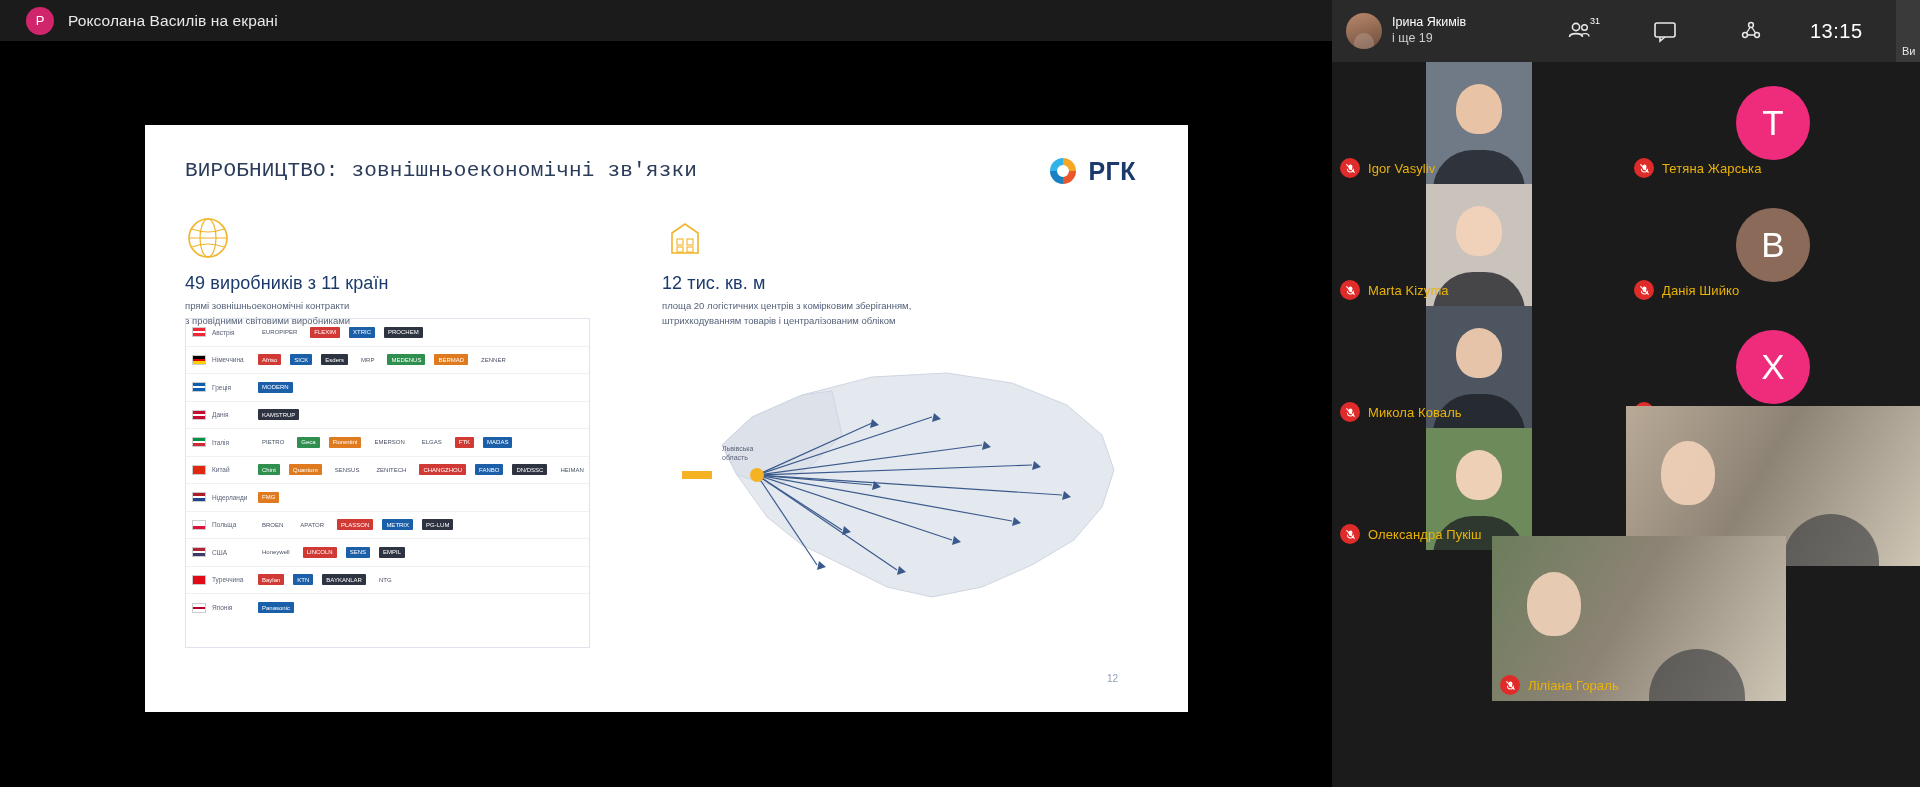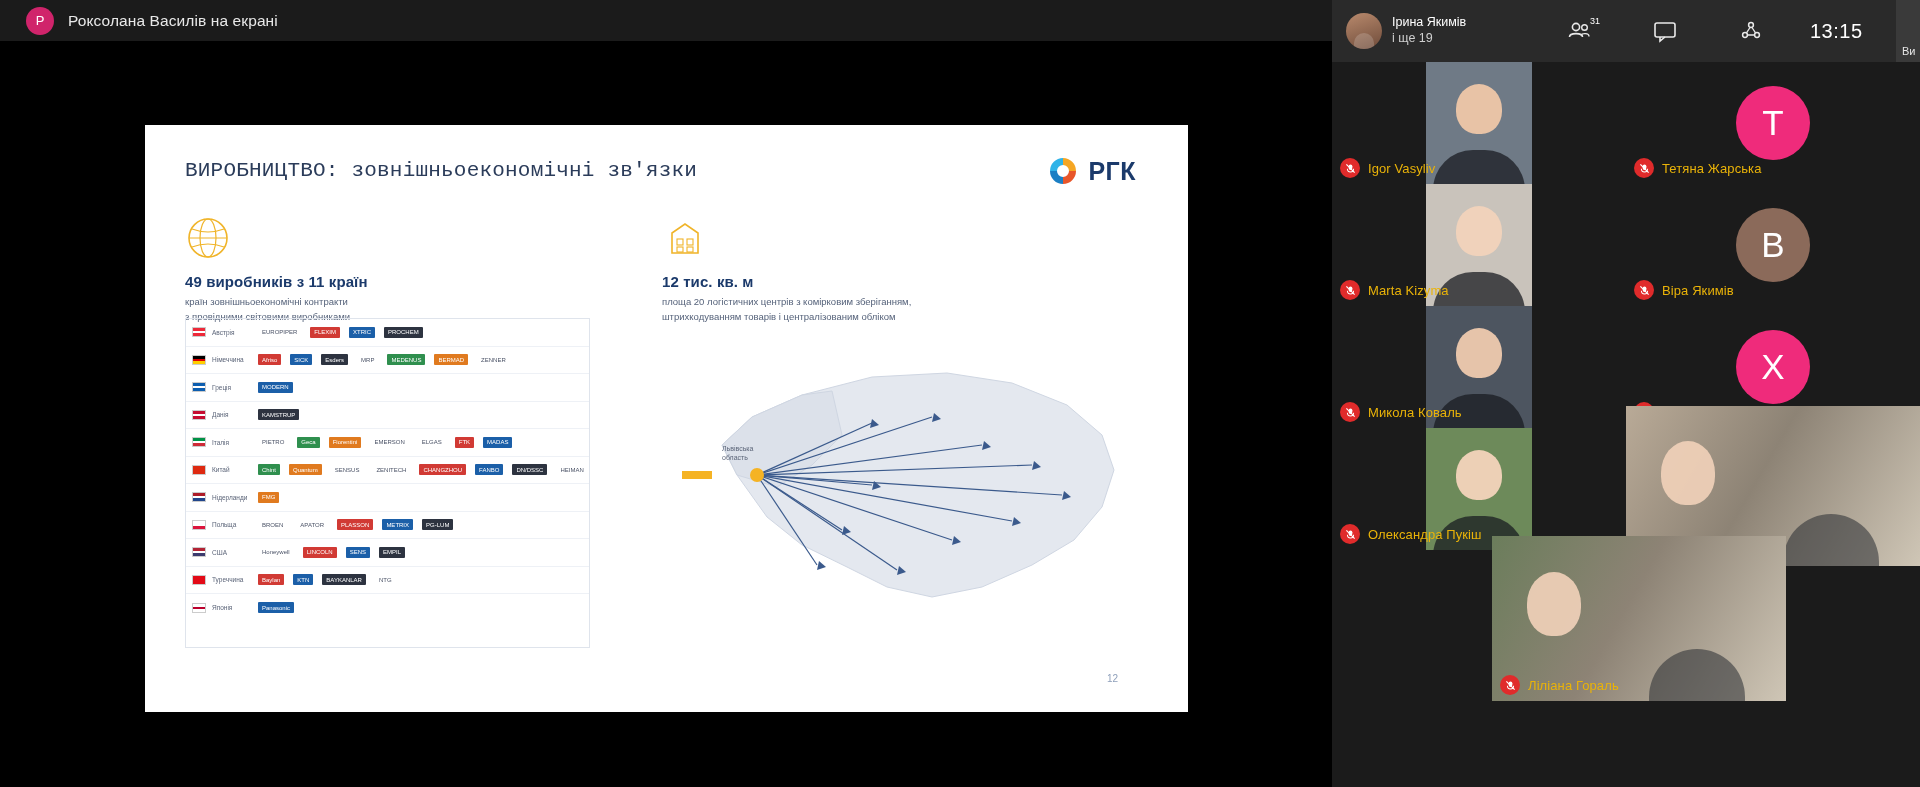--- a/index.html
+++ b/index.html
@@ -74,21 +74,21 @@
   .logo-mark { width: 32px; height: 32px; position: relative; }
   .logo-text {
     font-size: 25px; font-weight: bold; color: #1b3a6b; letter-spacing: .5px;
   }
 
   .stat-row { position: absolute; top: 90px; left: 40px; right: 40px; display: flex; }
   .stat { width: 430px; }
   .stat.second { margin-left: 47px; }
   .stat-icon { width: 46px; height: 46px; margin-bottom: 12px; }
   .stat-num {
-    font-size: 15px; color: #1b3a6b; font-weight: bold; letter-spacing: .1px;
+    font-size: 18px; color: #1b3a6b; font-weight: normal; letter-spacing: .1px;
   }
   .stat-desc {
     font-size: 9.5px; color: #55627a; line-height: 1.55; margin-top: 5px;
   }
 
   .brand-table {
     position: absolute;
     left: 40px; top: 193px;
     width: 405px; height: 330px;
     border: 1px solid #dfe4ec;
@@ -291,21 +291,21 @@
             <div class="stat-icon">
               <svg width="46" height="46" viewBox="0 0 46 46">
                 <circle cx="23" cy="23" r="19" fill="none" stroke="#f0b429" stroke-width="1.6"></circle>
                 <ellipse cx="23" cy="23" rx="8" ry="19" fill="none" stroke="#f0b429" stroke-width="1.2"></ellipse>
                 <line x1="4" y1="23" x2="42" y2="23" stroke="#f0b429" stroke-width="1.2"></line>
                 <path d="M7 14 Q23 20 39 14" fill="none" stroke="#f0b429" stroke-width="1.1"></path>
                 <path d="M7 32 Q23 26 39 32" fill="none" stroke="#f0b429" stroke-width="1.1"></path>
               </svg>
             </div>
             <div class="stat-num">49 виробників з 11 країн</div>
-            <div class="stat-desc" style="white-space:pre-line">країн зовнішньоекономічні контракти
+            <div class="stat-desc" style="white-space:pre-line">прямі зовнішньоекономічні контракти
 з провідними світовими виробниками</div>
           </div>
 
           <div class="stat second">
             <div class="stat-icon">
               <svg width="46" height="46" viewBox="0 0 46 46">
                 <path d="M10 18 L23 9 L36 18 L36 38 L10 38 Z" fill="none" stroke="#f0b429" stroke-width="1.6"></path>
                 <rect x="15" y="24" width="6" height="6" fill="none" stroke="#f0b429" stroke-width="1.1"></rect>
                 <rect x="25" y="24" width="6" height="6" fill="none" stroke="#f0b429" stroke-width="1.1"></rect>
                 <rect x="15" y="32" width="6" height="5" fill="none" stroke="#f0b429" stroke-width="1.1"></rect>
@@ -576,21 +576,21 @@
         <div class="tile" style="left: 294px; top: 122px; width: 294px; height: 122px;">
           <div class="circle-av" style="background: rgb(139, 106, 90);">В</div>
           <div class="tile-name">
             <span class="mic-off">
               <svg width="11" height="11" viewBox="0 0 12 12">
                 <rect x="4" y="1.5" width="4" height="6" rx="2" fill="#fff"></rect>
                 <path d="M2.6 6.4 A3.4 3.4 0 0 0 9.4 6.4" stroke="#fff" stroke-width="1.1" fill="none"></path>
                 <line x1="1.5" y1="1.5" x2="10.5" y2="10.5" stroke="#fff" stroke-width="1.3"></line>
               </svg>
             </span>
-            <span class="tile-label">Віра Якимів</span>
+            <span class="tile-label">Данія Шийко</span>
           </div>
         </div>
         <div class="tile" style="left: 0px; top: 244px; width: 294px; height: 122px;">
           <div class="pic" style="background: rgb(77, 85, 96);">
             <div style="position:absolute;left:50%;top:18%;transform:translateX(-50%);width:46px;height:50px;border-radius:50% 50% 45% 45%;background:#e6c4aa;"></div>
             <div style="position:absolute;left:50%;top:72%;transform:translateX(-50%);width:92px;height:42px;border-radius:40px 40px 0 0;background:rgba(25,28,34,.75);"></div>
           </div>
           <div class="tile-name">
             <span class="mic-off">
               <svg width="11" height="11" viewBox="0 0 12 12">

